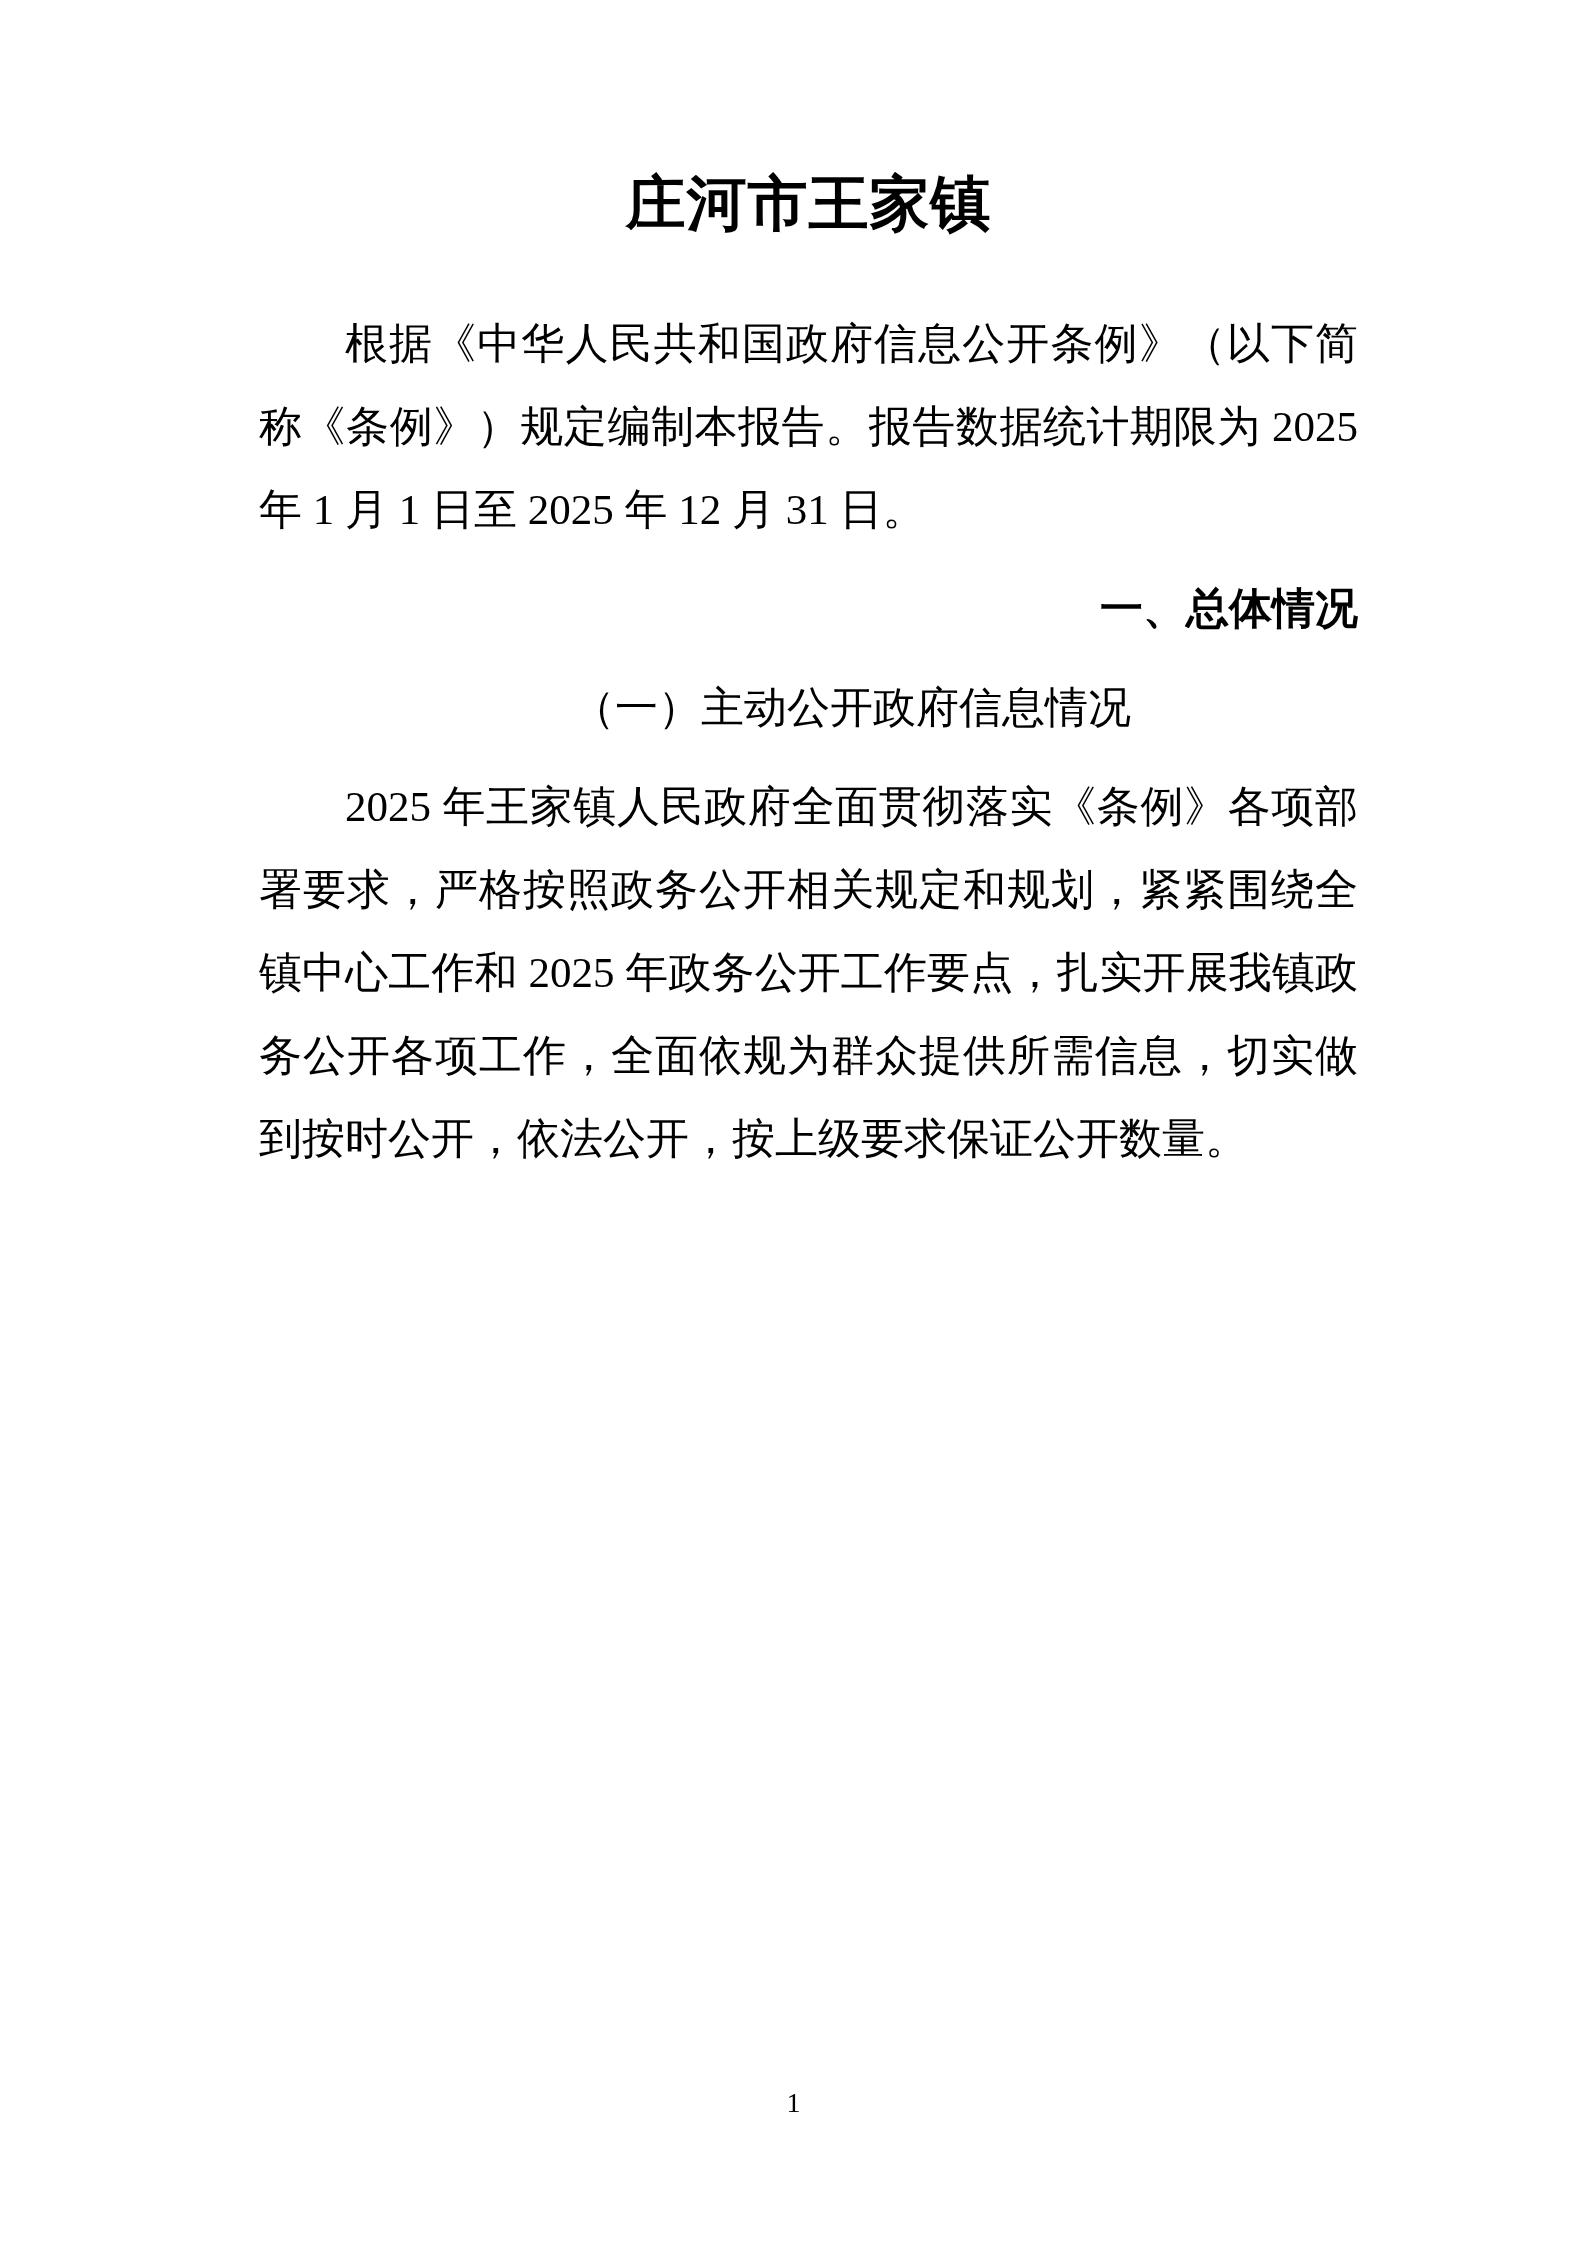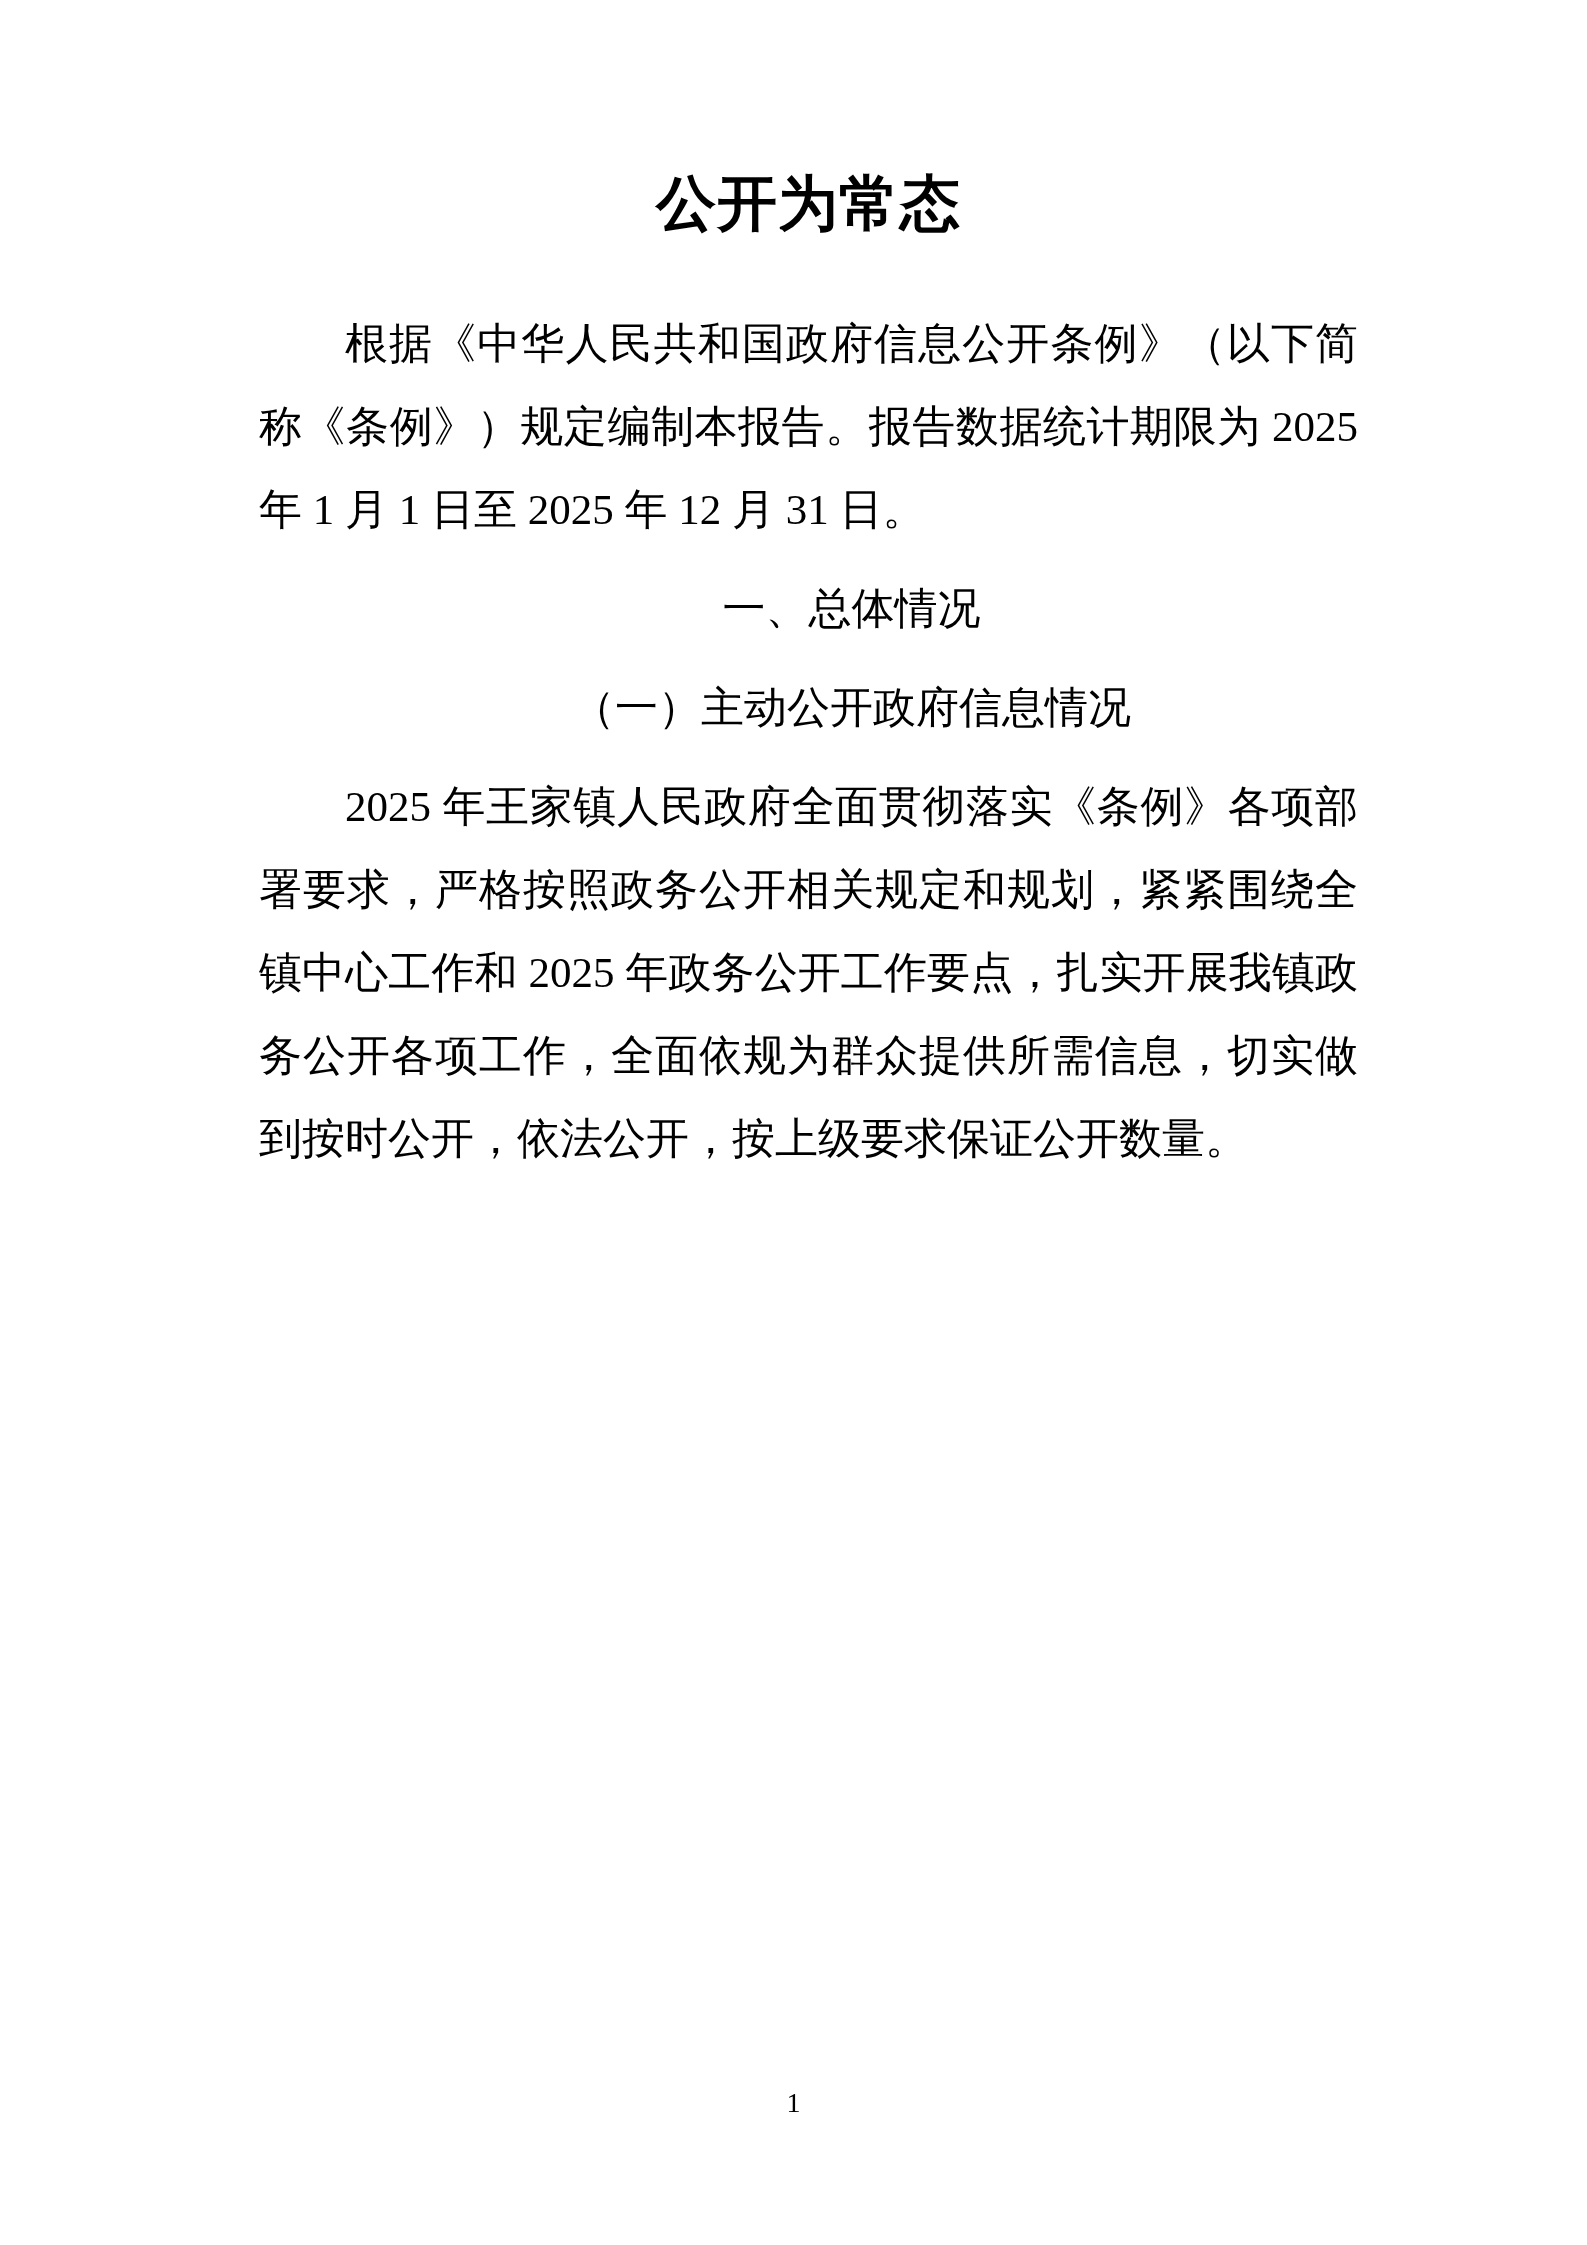--- a/index.html
+++ b/index.html
@@ -39,22 +39,22 @@
   }
   .para {
     margin: 16px;
     text-indent: 2em;
   }
   .para.body {
     font-family: "Liberation Serif", "DejaVu Serif", serif;
   }
   .para.heading {
     font-family: "Liberation Sans", "DejaVu Sans", sans-serif;
-    font-weight: normal;
-    text-align: center;
+    font-weight: bold;
+    text-align: right;
   }
   .para.subheading {
     font-family: "Liberation Serif", "DejaVu Serif", serif;
     text-align: center;
   }
   .page-footer {
     position: absolute;
     left: 0;
     right: 0;
     top: 2085px;
@@ -64,21 +64,21 @@
     font-family: "Liberation Serif", "DejaVu Serif", serif;
   }
 </style>
 </head>
 <body>
 
 <div class="page">
   <div class="text-block">
 
     <div class="doc-title-group">
-      <div>公开为常态</div>
+      <div>庄河市王家镇</div>
     </div>
 
     <div class="doc-body">
       <p class="para body">根据《中华人民共和国政府信息公开条例》（以下简称《条例》）规定编制本报告。报告数据统计期限为 2025 年 1 月 1 日至 2025 年 12 月 31 日。</p>
 
       <p class="para heading">一、总体情况</p>
 
 
       <p class="para subheading">（一）主动公开政府信息情况</p>
 

